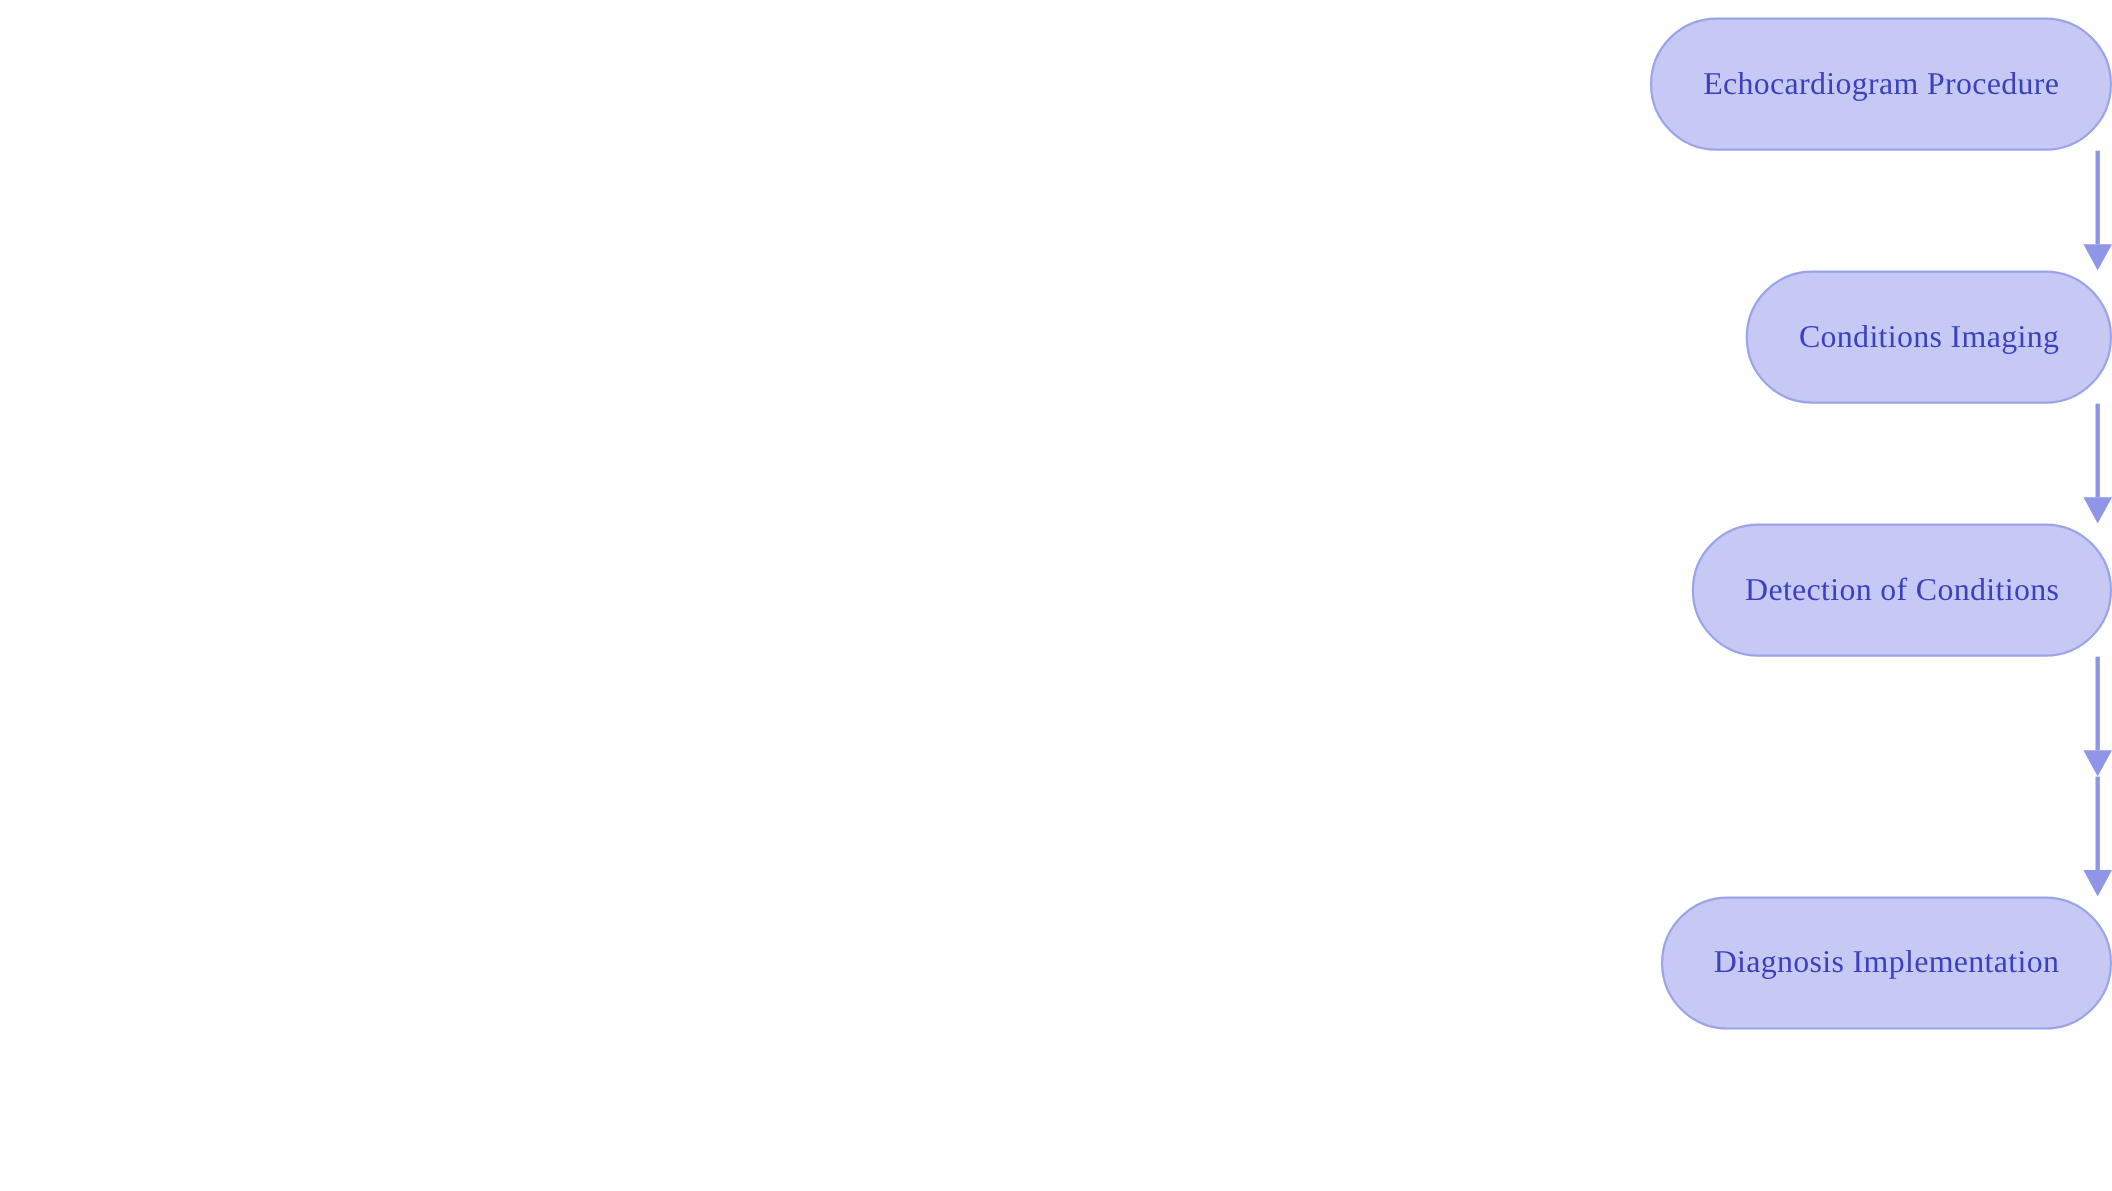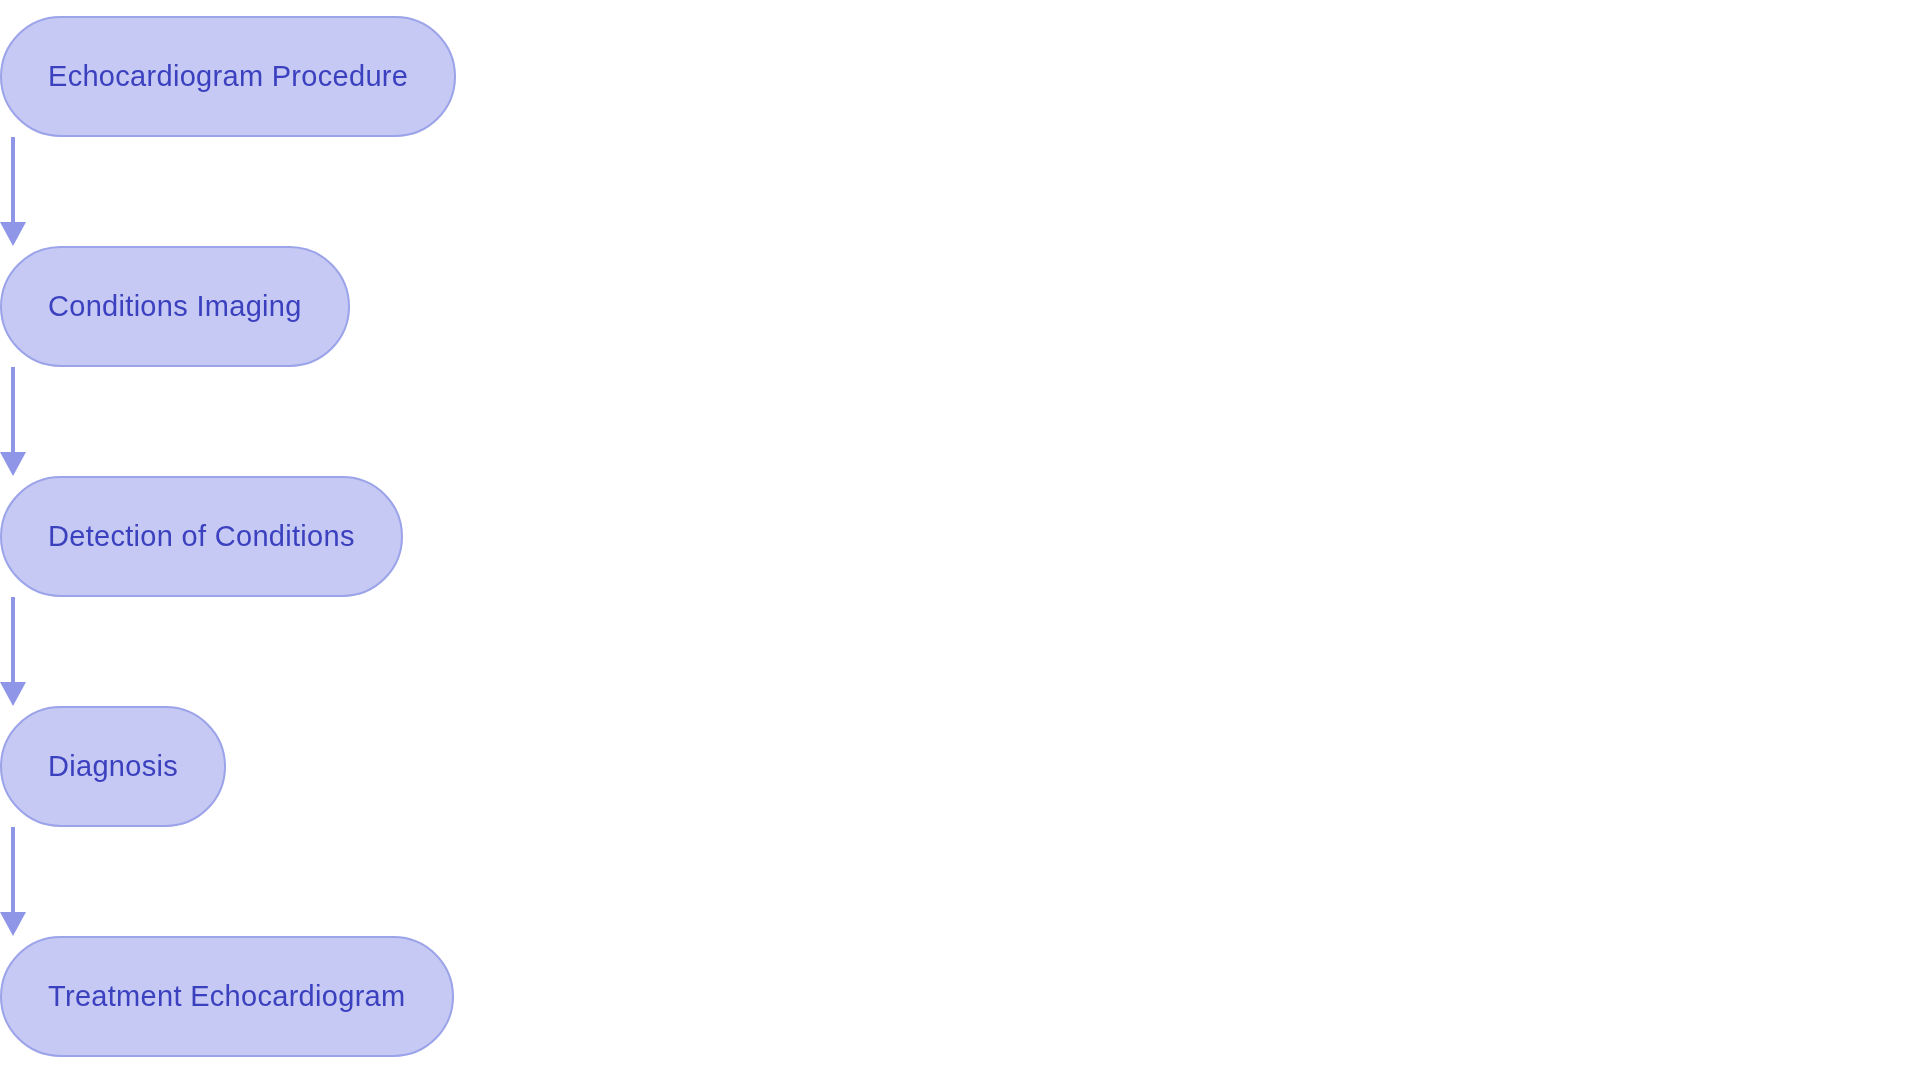--- a/index.html
+++ b/index.html
@@ -10,23 +10,24 @@
     background: #ffffff;
     overflow: hidden;
     font-family: "Liberation Sans", sans-serif;
   }
 
   .flowchart {
     width: 100%;
     height: 100%;
     display: flex;
     flex-direction: column;
-    align-items: flex-start;
+    align-items: flex-end;
     padding-top: 16px;
     box-sizing: border-box;
+    font-family: Liberation Serif, serif;
   }
 
   .flow-node {
     box-sizing: border-box;
     height: 121px;
     padding: 0 46px;
     border: 2px solid #9ba3e9;
     border-radius: 61px;
     background: #c6c9f4;
     display: flex;
@@ -89,26 +90,23 @@
 
   <div class="flow-node">
     <span class="node-label">Detection of Conditions</span>
   </div>
 
   <div class="arrow">
     <div class="arrow-line"></div>
     <div class="arrow-head"></div>
   </div>
 
-  <div class="flow-node">
-    <span class="node-label">Diagnosis</span>
-  </div>
 
   <div class="arrow">
     <div class="arrow-line"></div>
     <div class="arrow-head"></div>
   </div>
 
   <div class="flow-node">
-    <span class="node-label">Treatment Echocardiogram</span>
+    <span class="node-label">Diagnosis Implementation</span>
   </div>
 
 </div>
 
 </body></html>

